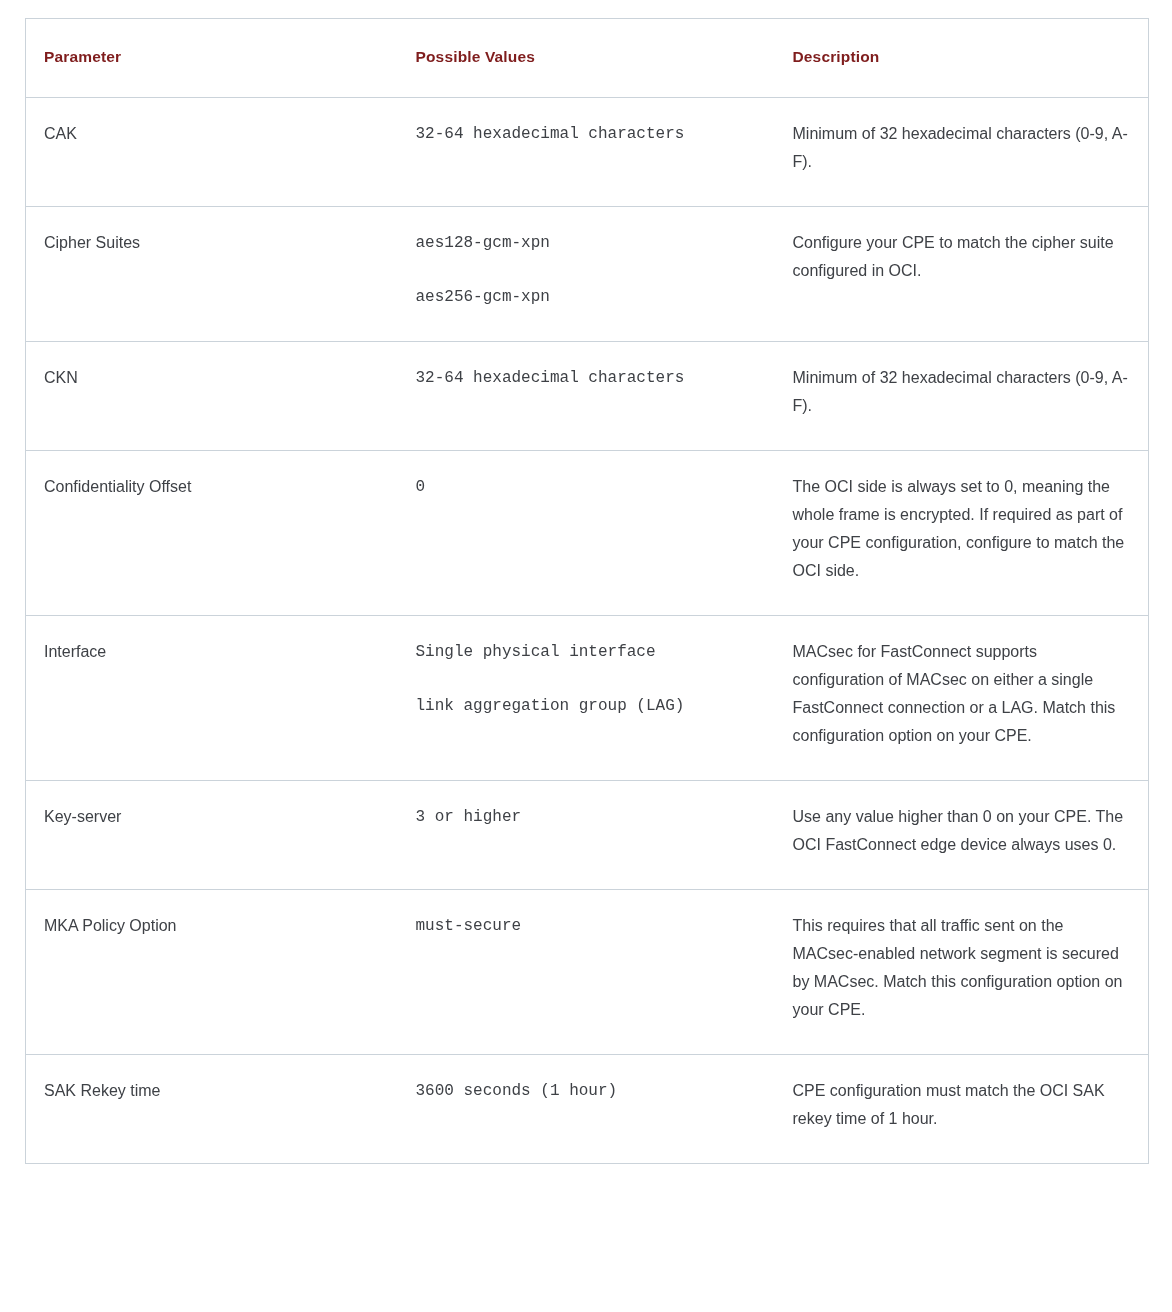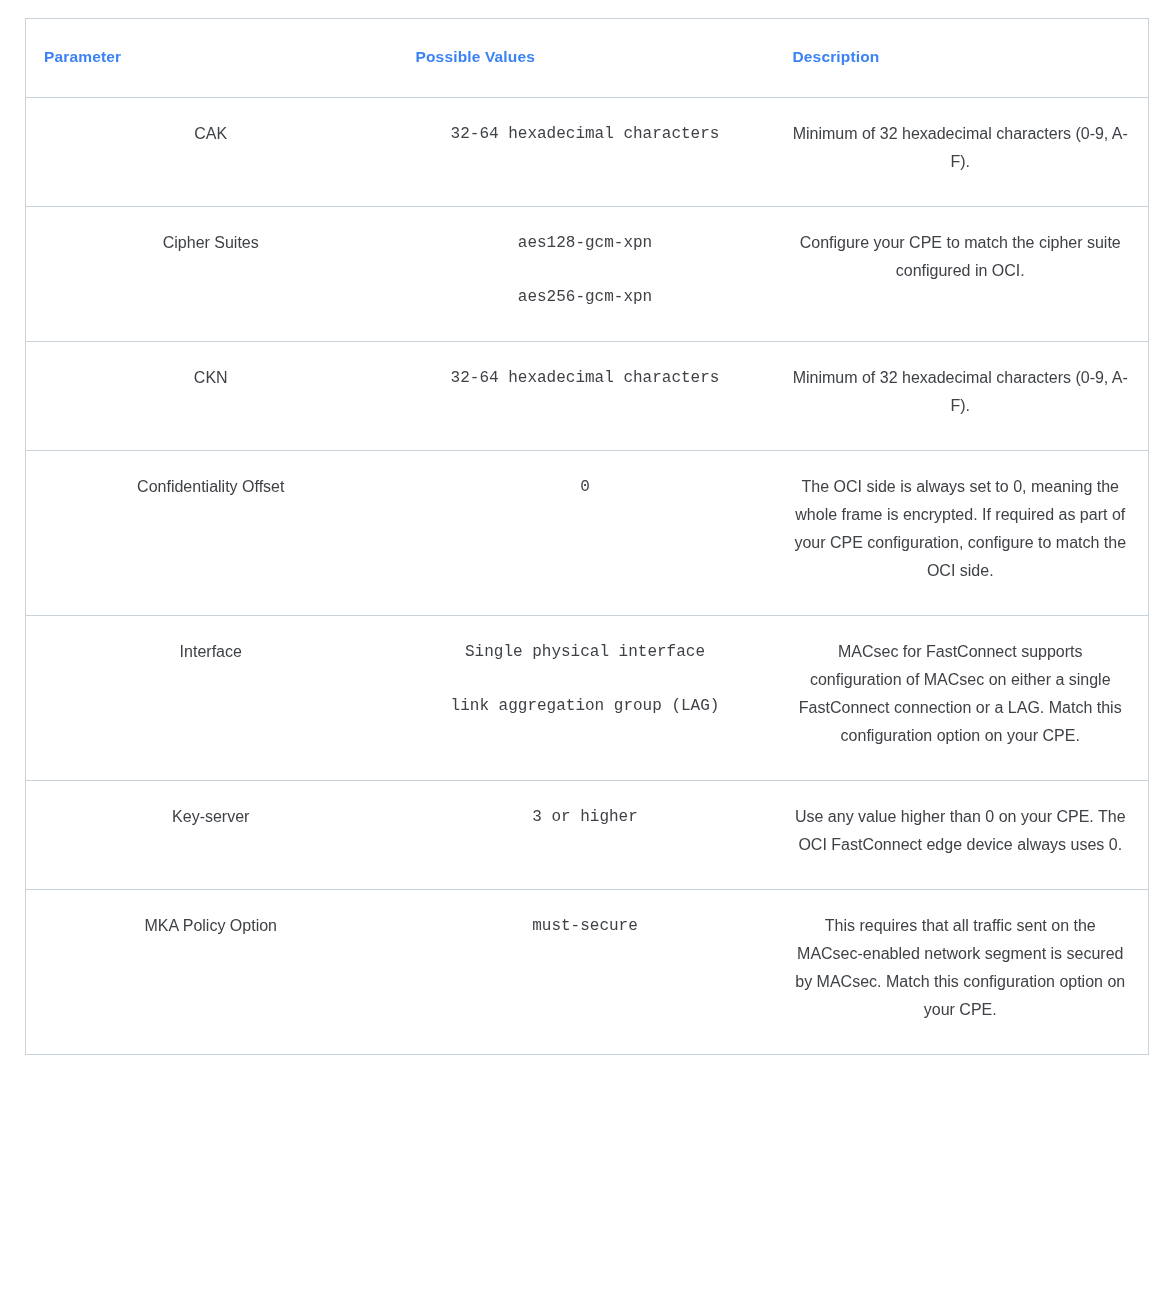--- a/index.html
+++ b/index.html
@@ -39,30 +39,30 @@
 
   table.param-table col.c1 { width: 372px; }
   table.param-table col.c2 { width: 377px; }
   table.param-table col.c3 { width: 374px; }
 
   table.param-table thead th {
     text-align: left;
     vertical-align: top;
     font-size: 15.5px;
     font-weight: bold;
-    color: #3b82f6;
+    color: #7f1d1d;
     letter-spacing: 0.01em;
     padding: 28px 18px 30px 18px;
     border-bottom: 1px solid #cbd3da;
     background: #ffffff;
     line-height: 20px;
   }
 
   table.param-table tbody td {
-    text-align: center;
+    text-align: left;
     vertical-align: top;
     font-size: 16px;
     color: #3e4146;
     line-height: 28px;
     padding: 22px 20px 30px 18px;
     border-bottom: 1px solid #cbd3da;
     background: #ffffff;
   }
 
   table.param-table tbody tr:last-child td {
@@ -149,16 +149,23 @@
             </td>
             <td class="col-desc">Use any value higher than 0 on your CPE. The OCI FastConnect edge device always uses 0.</td>
           </tr>
           <tr>
             <td class="col-param">MKA Policy Option</td>
             <td class="col-values">
               <span class="val-line">must-secure</span>
             </td>
             <td class="col-desc">This requires that all traffic sent on the MACsec-enabled network segment is secured by MACsec. Match this configuration option on your CPE.</td>
           </tr>
+          <tr>
+            <td class="col-param">SAK Rekey time</td>
+            <td class="col-values">
+              <span class="val-line">3600 seconds (1 hour)</span>
+            </td>
+            <td class="col-desc">CPE configuration must match the OCI SAK rekey time of 1 hour.</td>
+          </tr>
         </tbody>
     </table>
   </div>
 </div>
 
 </body></html>

